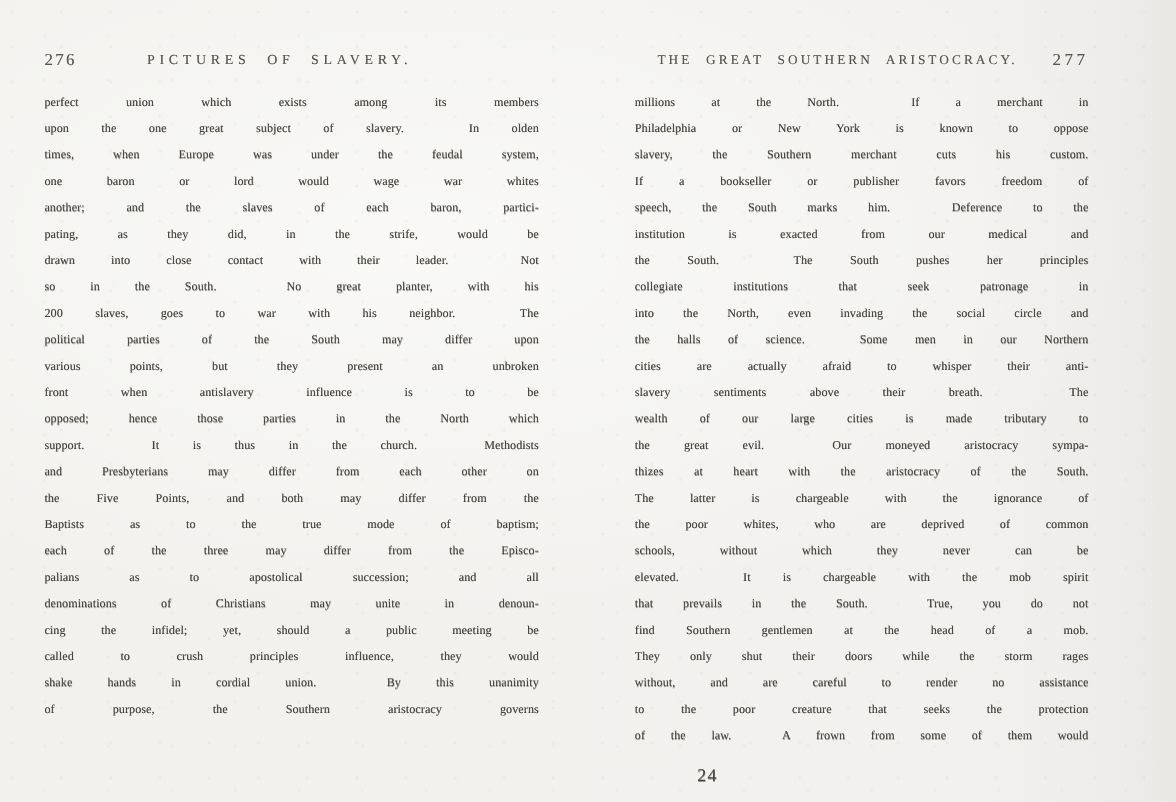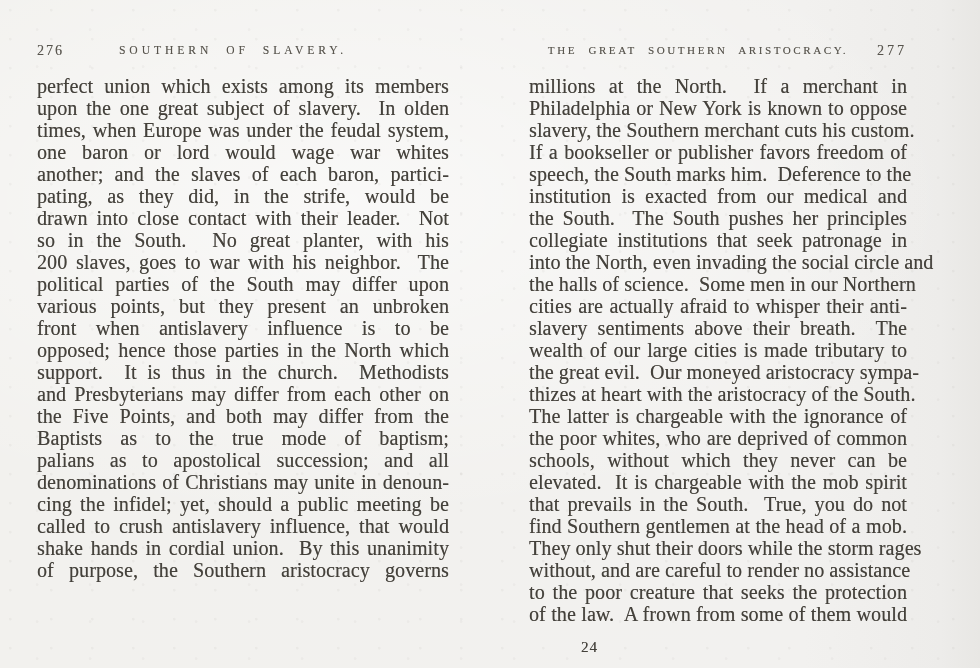--- a/index.html
+++ b/index.html
@@ -56,21 +56,21 @@
     font-size: 11px;
     letter-spacing: 2.6px;
     word-spacing: 6px;
     padding-right: 40px;
   }
 
   .body {
     margin-top: 16px;
   }
   .line {
-    font-size: 20px;
+    font-size: 10px;
     line-height: 22px;
     height: 22px;
     text-align: justify;
     text-align-last: justify;
     text-justify: inter-word;
     letter-spacing: 0.1px;
     text-shadow: 0.25px 0.25px 0.35px rgba(62,58,50,0.5);
     white-space: nowrap;
     overflow: visible;
   }
@@ -84,44 +84,45 @@
   }
 </style>
 </head>
 <body>
 
 <div class="scan">
 
   <section class="page left">
     <header class="running-header">
       <span class="pagenum left-num">276</span>
-      <span class="head-title">SOUTHERN OF SLAVERY.</span>
+      <span class="head-title">PICTURES OF SLAVERY.</span>
     </header>
     <div class="body">
         <div class="line">perfect union which exists among its members</div>
         <div class="line">upon the one great subject of slavery.&nbsp; In olden</div>
         <div class="line">times, when Europe was under the feudal system,</div>
         <div class="line">one baron or lord would wage war whites</div>
         <div class="line">another; and the slaves of each baron, partici-</div>
         <div class="line">pating, as they did, in the strife, would be</div>
         <div class="line">drawn into close contact with their leader.&nbsp; Not</div>
         <div class="line">so in the South.&nbsp; No great planter, with his</div>
         <div class="line">200 slaves, goes to war with his neighbor.&nbsp; The</div>
         <div class="line">political parties of the South may differ upon</div>
         <div class="line">various points, but they present an unbroken</div>
         <div class="line">front when antislavery influence is to be</div>
         <div class="line">opposed; hence those parties in the North which</div>
         <div class="line">support.&nbsp; It is thus in the church.&nbsp; Methodists</div>
         <div class="line">and Presbyterians may differ from each other on</div>
         <div class="line">the Five Points, and both may differ from the</div>
         <div class="line">Baptists as to the true mode of baptism;</div>
+        <div class="line">each of the three may differ from the Episco-</div>
         <div class="line">palians as to apostolical succession; and all</div>
         <div class="line">denominations of Christians may unite in denoun-</div>
         <div class="line">cing the infidel; yet, should a public meeting be</div>
-        <div class="line">called to crush antislavery influence, that would</div>
+        <div class="line">called to crush principles influence, they would</div>
         <div class="line">shake hands in cordial union.&nbsp; By this unanimity</div>
         <div class="line">of purpose, the Southern aristocracy governs</div>
       </div>
   </section>
 
   <section class="page right">
     <header class="running-header">
       <span class="head-title">THE GREAT SOUTHERN ARISTOCRACY.</span>
       <span class="pagenum right-num">277</span>
     </header>

